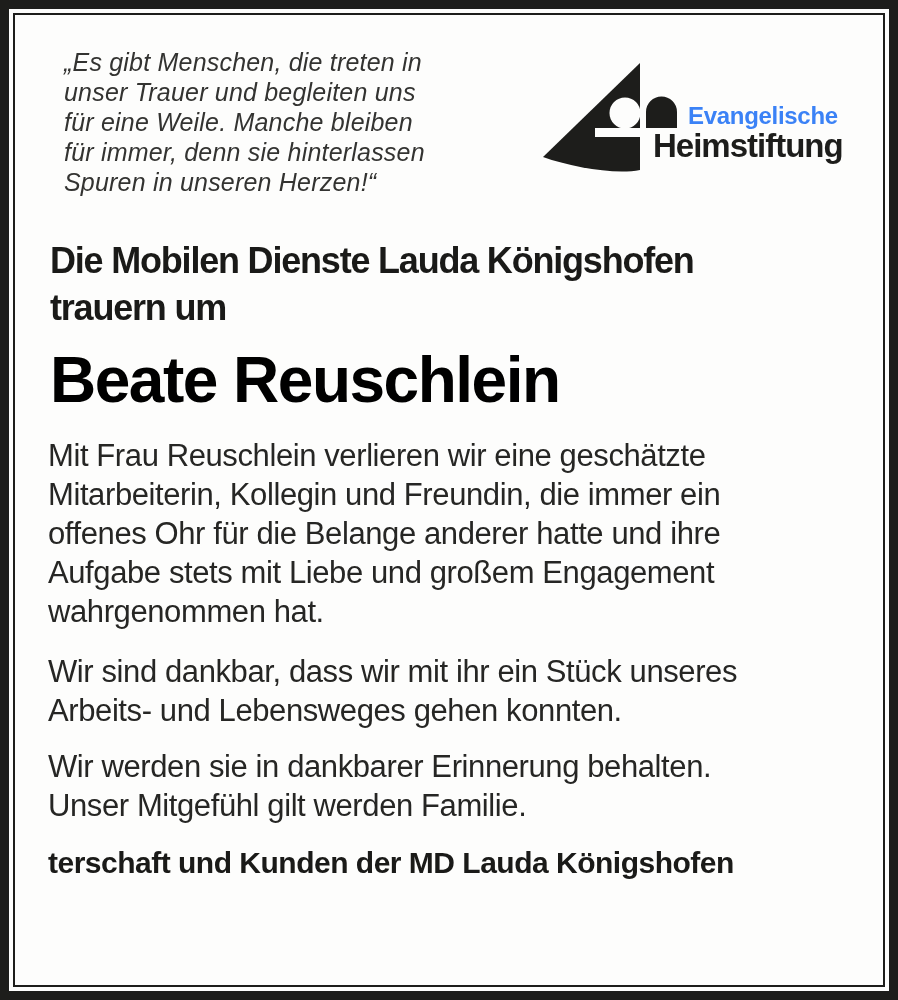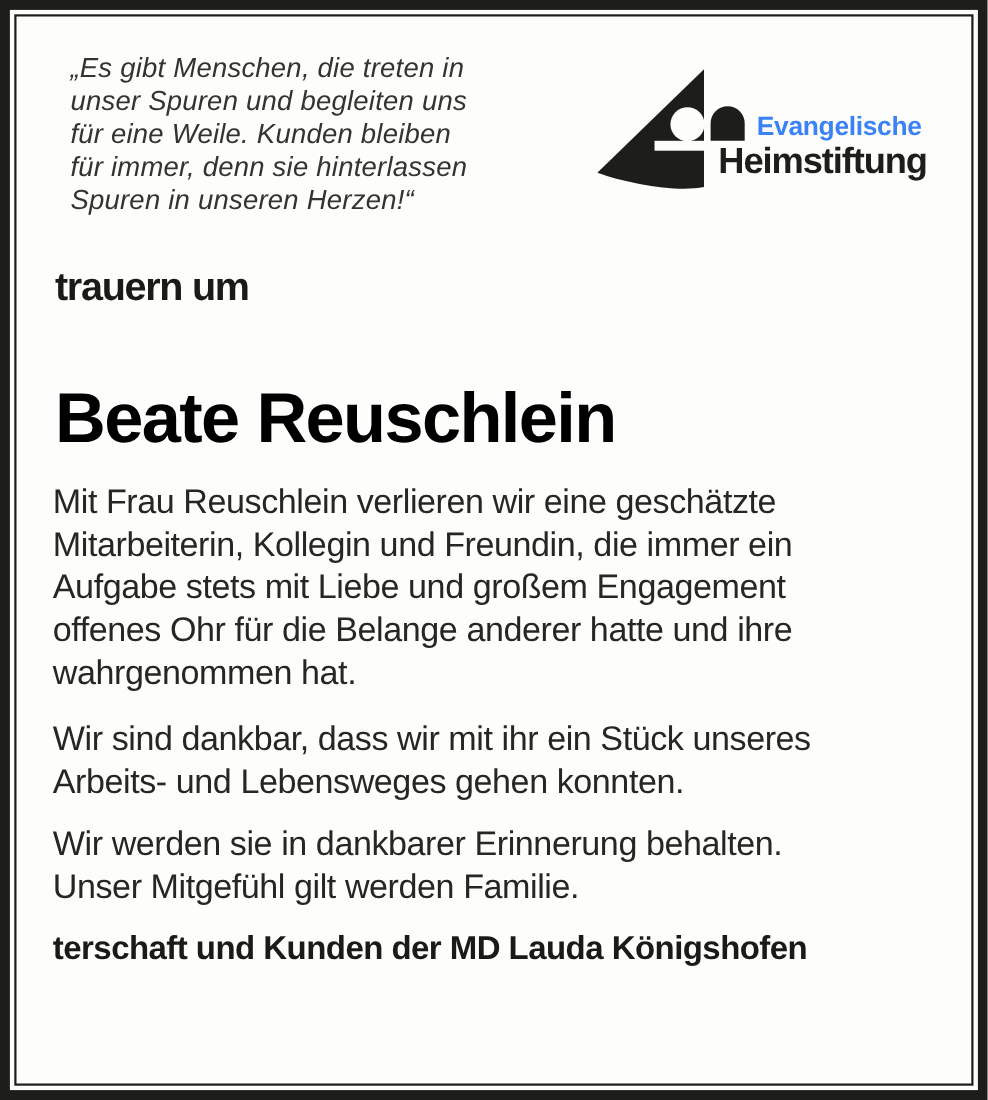--- a/index.html
+++ b/index.html
@@ -94,52 +94,53 @@
 </head>
 <body>
 
 <div class="page">
 
   <div class="frame-outer"></div>
   <div class="frame-inner"></div>
 
   <div class="block quote">
       <div>„Es gibt Menschen, die treten in</div>
-      <div>unser Spuren und begleiten uns</div>
-      <div>für eine Weile. Kunden bleiben</div>
+      <div>unser Trauer und begleiten uns</div>
+      <div>für eine Weile. Manche bleiben</div>
       <div>für immer, denn sie hinterlassen</div>
       <div>Spuren in unseren Herzen!“</div>
     </div>
 
   <div class="block logo">
     <svg width="140" height="112" viewBox="0 0 140 112" aria-hidden="true">
 
       <path d="M 97,0 L 97,107 C 72,112 28,104 0,94 Z" fill="#1d1d1b"></path>
 
       <circle cx="82" cy="50" r="15.5" fill="#fdfdfc"></circle>
 
       <rect x="52" y="65" width="88" height="9" fill="#fdfdfc"></rect>
 
       <path d="M 103,49 a 15.5,15.5 0 1 1 31,0 L 134,65 L 103,65 Z" fill="#1d1d1b"></path>
     </svg>
     <div class="logo-l1">Evangelische</div>
     <div class="logo-l2">Heimstiftung</div>
   </div>
 
   <div class="block announce">
+      <div>Die Mobilen Dienste Lauda Königshofen</div>
       <div>trauern um</div>
     </div>
 
   <h1 class="block name">Beate Reuschlein</h1>
 
   <div class="block para p1">
       <div>Mit Frau Reuschlein verlieren wir eine geschätzte</div>
       <div>Mitarbeiterin, Kollegin und Freundin, die immer ein</div>
+      <div>offenes Ohr für die Belange anderer hatte und ihre</div>
       <div>Aufgabe stets mit Liebe und großem Engagement</div>
-      <div>offenes Ohr für die Belange anderer hatte und ihre</div>
       <div>wahrgenommen hat.</div>
     </div>
 
   <div class="block para p2">
       <div>Wir sind dankbar, dass wir mit ihr ein Stück unseres</div>
       <div>Arbeits- und Lebensweges gehen konnten.</div>
     </div>
 
   <div class="block para p3">
       <div>Wir werden sie in dankbarer Erinnerung behalten.</div>

